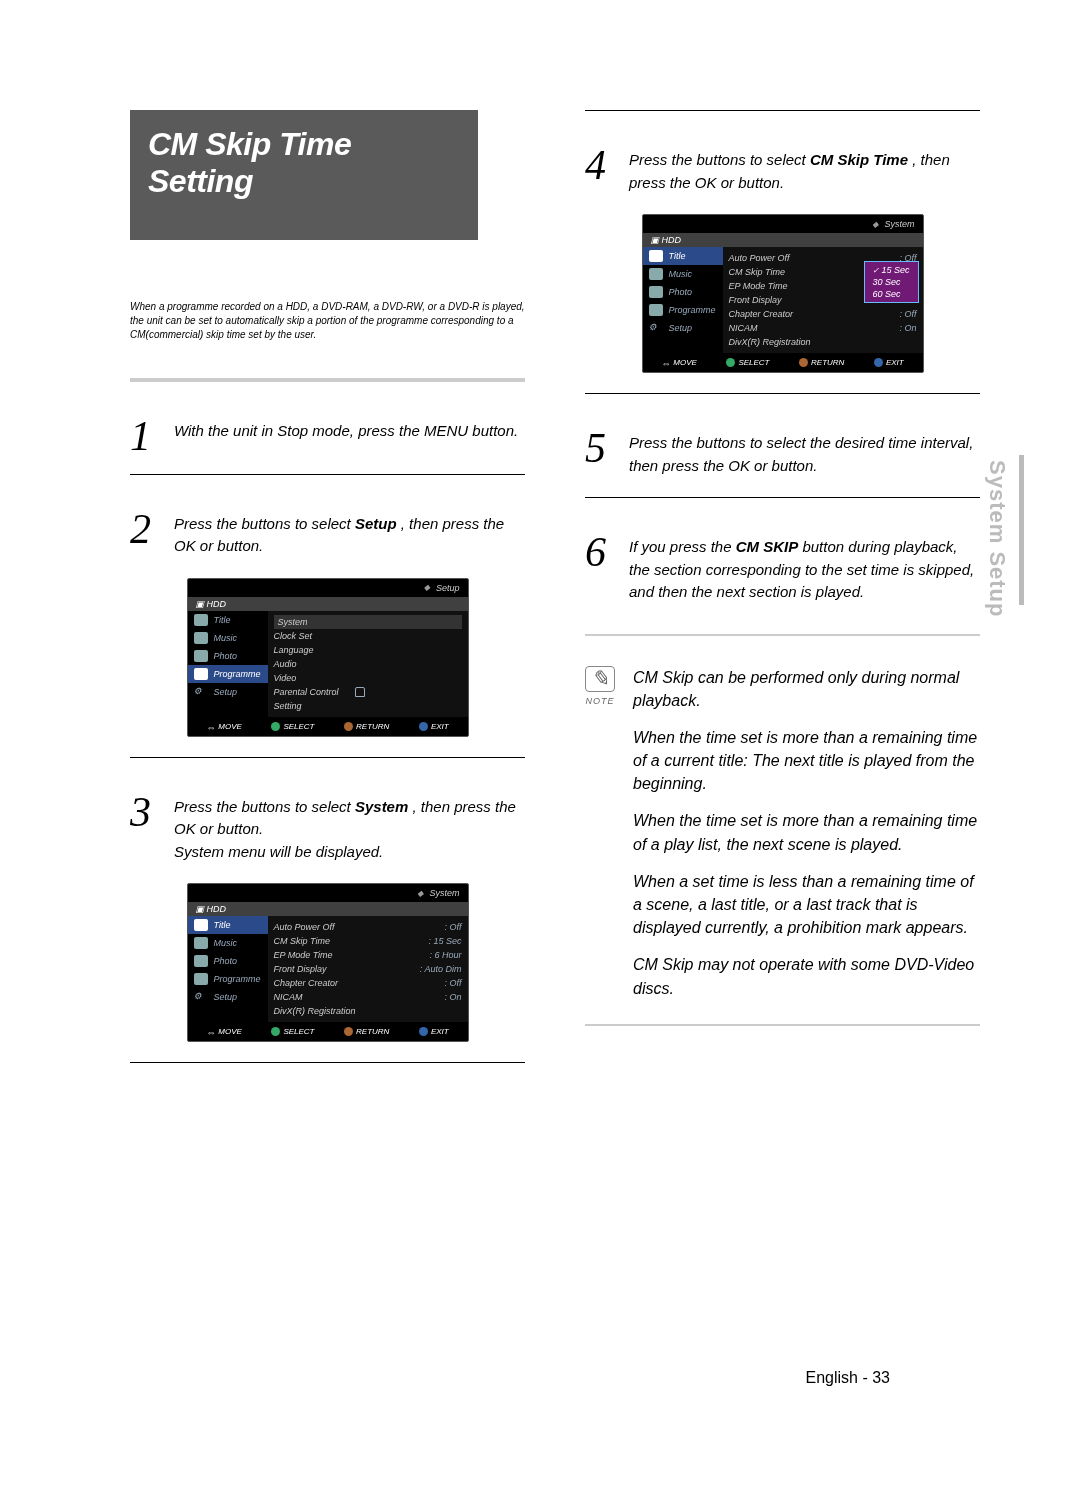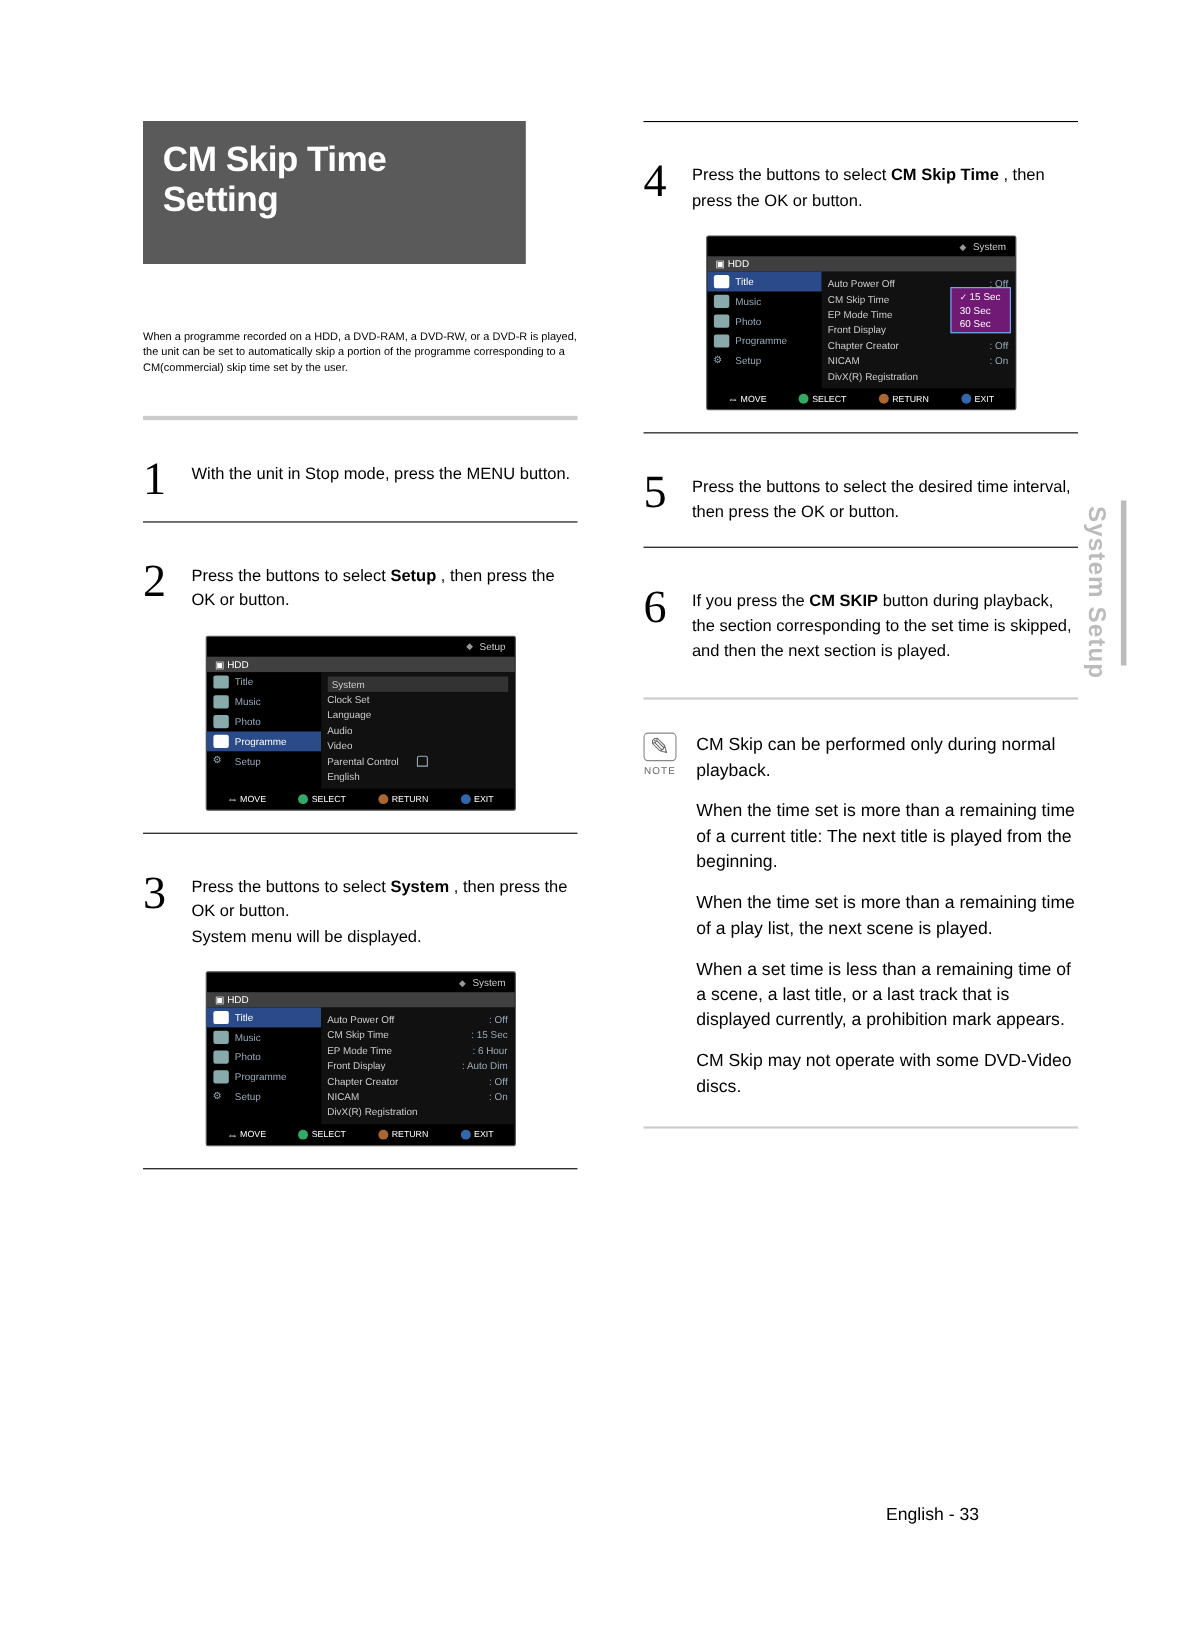--- a/index.html
+++ b/index.html
@@ -1,33 +1,33 @@
 <!DOCTYPE html>
 <html><head>
 <meta charset="utf-8">
 <style>
   html,body{margin:0;padding:0;background:#fff;}
   body{font-family:Arial, Helvetica, sans-serif;font-size:15px;color:#000;width:1080px;min-height:1487px;position:relative;}
-  .page{padding:110px 100px 80px 130px;display:flex;gap:60px;}
+  .page{padding:110px 100px 80px 130px;display:flex;gap:60px;font-style:italic;}
   .col{flex:1;min-width:0;}
   .title-box{background:#5a5a5a;color:#fff;padding:16px 30px 40px 18px;margin-bottom:60px;width:300px;}
   .title-box span{font-size:32px;font-weight:bold;letter-spacing:-0.5px;}
   .intro{font-size:10px;line-height:1.4;margin-bottom:36px;}
   .step{display:flex;align-items:flex-start;margin:28px 0 20px 0;padding-top:10px;}
   .step .num{font-size:42px;font-weight:400;font-family:"Times New Roman",serif;line-height:0.8;margin-right:10px;min-width:34px;}
   .step .txt{font-size:15px;line-height:1.5;}
   .step .b{font-weight:bold;}
   .rule-thin{border:none;border-top:1px solid #000;margin:0;}
   .rule-grey{border:none;border-top:4px solid #ccc;margin:0;}
   .rule-grey-thin{border:none;border-top:2px solid #ccc;margin:0;}
   .osd{background:#000;border:1px solid #555;width:280px;margin:12px auto 20px auto;font-size:9px;color:#fff;border-radius:2px;}
   .osd-top{display:flex;justify-content:flex-end;align-items:center;padding:4px 8px;color:#ccc;gap:6px;}
   .osd-hdd{background:#404040;padding:2px 8px;font-size:9px;}
   .osd-body{display:flex;}
-  .osd-side{width:104px;}
+  .osd-side{width:80px;}
   .osd-side .item{display:flex;align-items:center;padding:3px 6px;gap:6px;color:#9ab;}
   .osd-side .item.sel{background:#2a4a8a;color:#fff;}
   .osd-side .ico{width:14px;height:12px;background:#8aa;border-radius:2px;display:inline-block;}
   .osd-side .item.sel .ico{background:#fff;}
   .osd-side .setup-ico{width:14px;height:12px;display:inline-block;position:relative;}
   .osd-main{flex:1;background:#111;padding:4px 6px;}
   .osd-main .row{display:flex;justify-content:center;padding:2px 0;color:#ccc;gap:10px;}
   .osd-main .row .lab{flex:1;}
   .osd-main .row .val{color:#9ab;white-space:nowrap;}
   .osd-main.list .row{justify-content:flex-start;}
@@ -129,21 +129,21 @@
               <span>Audio</span>
             </div>
           <div class="row">
               <span>Video</span>
             </div>
           <div class="row">
               <span>Parental Control</span>
               <span class="lockico"></span>
             </div>
           <div class="row">
-              <span>English</span>
+              <span>Setting</span>
             </div>
         </div>
       </div>
       <div class="osd-foot">
         <span>
             <i class="fi move"></i>
             <span>MOVE</span>
           </span>
         <span>
             <i class="fi select"></i>

